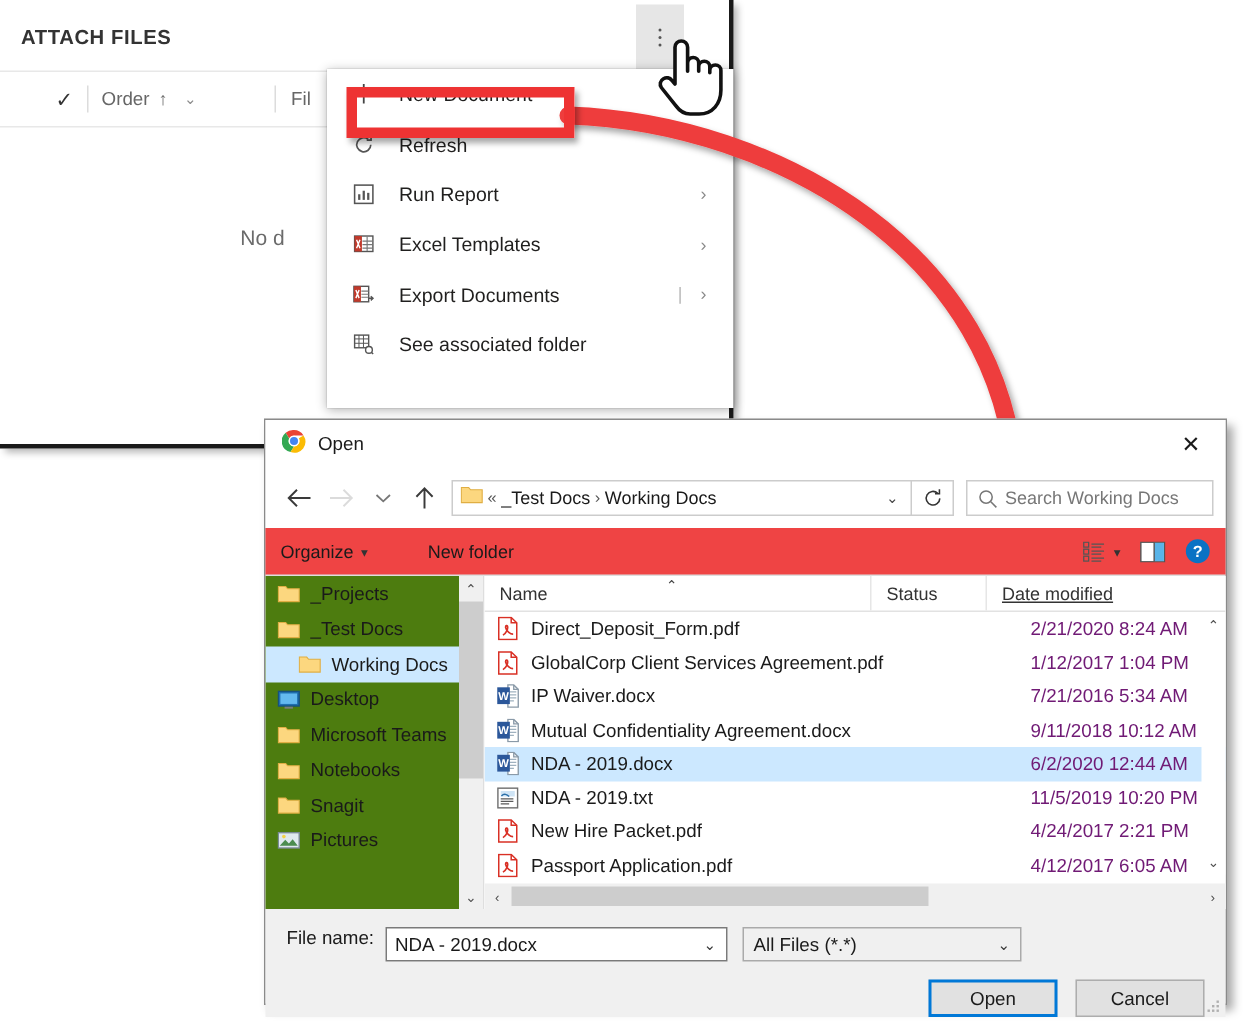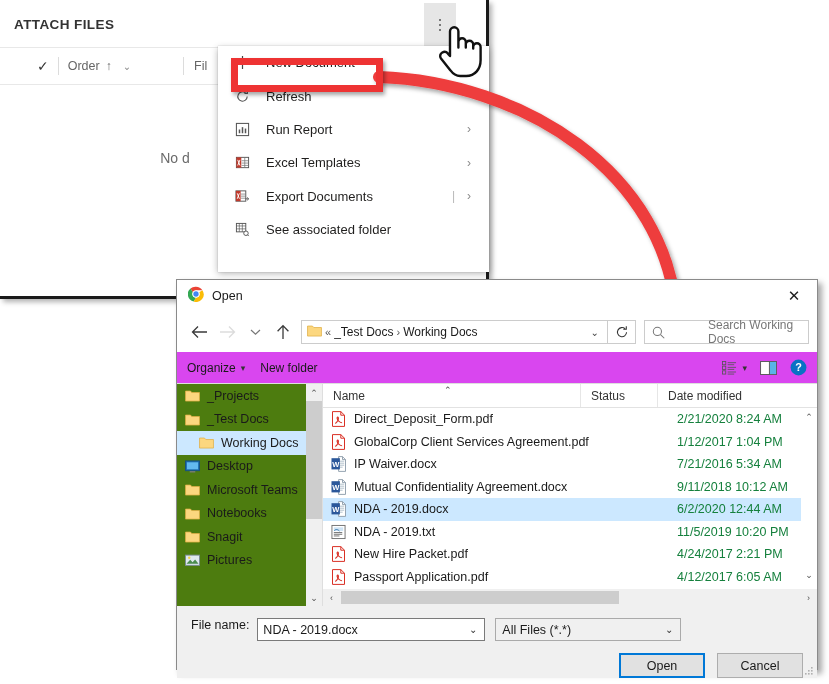--- a/index.html
+++ b/index.html
@@ -98,25 +98,25 @@
   .nav-btn.dis { opacity:.35; cursor:default; }
   #crumb-box {
     flex:0 0 auto; width:307px; height:24px; border:1px solid #cccccc; background:#fff;
     display:flex; align-items:center; margin-left:4px; cursor:pointer;
   }
   #crumb-folder { margin-left:5px; }
   .crumb-sep { font-size:11px; color:#555; margin:0 3px; }
   .crumb-txt { font-size:12px; color:#1a1a1a; }
   #crumb-chev { margin-left:auto; margin-right:8px; font-size:10px; color:#444; }
   #refresh-btn { width:28px; height:24px; border:1px solid #cccccc; border-left:none; display:flex; align-items:center; justify-content:center; cursor:pointer; background:#fff;}
-  #search-box { flex:1; height:24px; border:1px solid #cccccc; background:#fff; display:flex; align-items:center; margin-left:8px;gap:38px; }
+  #search-box { flex:1; height:24px; border:1px solid #cccccc; background:#fff; display:flex; align-items:center; margin-left:8px; }
   #search-ph { font-size:12px; color:#777; margin-left:5px; }
 
   
-  #dlg-cmdbar { height:32px; background:#d946ef; display:flex; align-items:center; padding:0 10px; border-bottom:1px solid #dedede; }
+  #dlg-cmdbar { height:32px; background:#ef4444; display:flex; align-items:center; padding:0 10px; border-bottom:1px solid #dedede; }
   .cmd-txt { font-size:12px; color:#1a1a1a; cursor:pointer; }
   .cmd-caret { font-size:9px; color:#333; margin-left:5px; }
   .cmd-right { margin-left:auto; display:flex; align-items:center; gap:13px; }
   .cmd-ico { cursor:pointer; display:flex; align-items:center; }
 
   
   #dlg-body { display:flex; height:222px; background:#fff; }
   #nav-pane { width:145px; position:relative; background:#4d7c0f; overflow:hidden; }
   .tree-item { height:23.5px; display:flex; align-items:center; font-size:12.5px; color:#1a1a1a; cursor:pointer; padding-left:8px; }
   .tree-item.indent1 { padding-left:22px; }
@@ -129,27 +129,27 @@
   .sb-arrow { width:16px; height:17px; display:flex; align-items:center; justify-content:center; font-size:9px; color:#505050; cursor:pointer;}
   #nav-thumb { position:absolute; right:0; top:17px; width:16px; height:118px; background:#cdcdcd; }
   #splitter { width:1px; background:#dedede; }
 
   #file-pane { flex:1; position:relative; background:#fff; overflow:hidden; }
   #col-header { height:24px; display:flex; border-bottom:1px solid #e2e2e2; position:relative; }
   .col { font-size:12px; color:#333; display:flex; align-items:center; padding-left:10px; position:relative; cursor:pointer; }
   .col + .col { border-left:1px solid #e6e6e6; }
   .col.name { width:257px; }
   .col.status { width:77px; }
-  .col.date { width:130px; }
+  .col.date { width:130px;text-decoration:underline; }
   #sort-caret { position:absolute; left:121px; top:1px; font-size:9px; color:#444; }
   .frow { height:22.5px; display:flex; align-items:center; cursor:pointer; }
   .frow.sel { background:#cce8ff; }
   .frow .fico { width:31px; display:flex; align-items:center; justify-content:center; }
   .frow .fname { font-size:12.5px; color:#1a1a1a; white-space:nowrap; }
-  .frow .fdate { position:absolute; left:354px; font-size:12.5px; color:#15803d; white-space:nowrap; }
+  .frow .fdate { position:absolute; left:364px; font-size:12.5px; color:#701a75; white-space:nowrap; }
   .frow-inner { position:relative; display:flex; align-items:center; width:100%; }
   #vscroll { position:absolute; right:0; top:24px; width:16px; height:175px; background:#fff; }
   #vscroll .sb-arrow { height:17px; }
   #hscroll { position:absolute; left:0; bottom:0; width:100%; height:17px; background:#f0f0f0; display:flex; align-items:center; }
   #h-left, #h-right { width:17px; height:17px; display:flex; align-items:center; justify-content:center; font-size:9px; color:#505050; cursor:pointer; }
   #h-thumb { height:13px; background:#cdcdcd; width:278px; margin-left:1px; }
 
   
   #dlg-footer { height:auto; background:#f0f0f0; padding:12px 14px 0 14px; position:relative; }
   #fname-row { display:flex; align-items:flex-start; }
@@ -363,21 +363,21 @@
           <path d="M9.2 9.2l4 4" stroke="#777" stroke-width="1.1"></path>
         </svg>
       </span>
       <span id="search-ph">Search Working Docs</span>
     </div>
   </div>
 
   <div id="dlg-cmdbar">
     <span class="cmd-txt">Organize</span>
     <span class="cmd-caret">▾</span>
-    <span class="cmd-txt" style="margin-left:15px;">New folder</span>
+    <span class="cmd-txt" style="margin-left:40px;">New folder</span>
     <span class="cmd-right">
       <span class="cmd-ico">
         <svg width="15" height="14" viewBox="0 0 16 15">
           <rect x="0.5" y="0.5" width="3.5" height="3.5" stroke="#555" stroke-width=".9" fill="none"></rect>
           <rect x="0.5" y="5.5" width="3.5" height="3.5" stroke="#555" stroke-width=".9" fill="none"></rect>
           <rect x="0.5" y="10.5" width="3.5" height="3.5" stroke="#555" stroke-width=".9" fill="none"></rect>
           <path d="M6 1.8h9M6 4h7M6 6.8h9M6 9h7M6 11.8h9M6 14h7" stroke="#555" stroke-width=".9"></path>
         </svg>
       </span>
       <span class="cmd-caret" style="margin-left:-8px;">▾</span>

